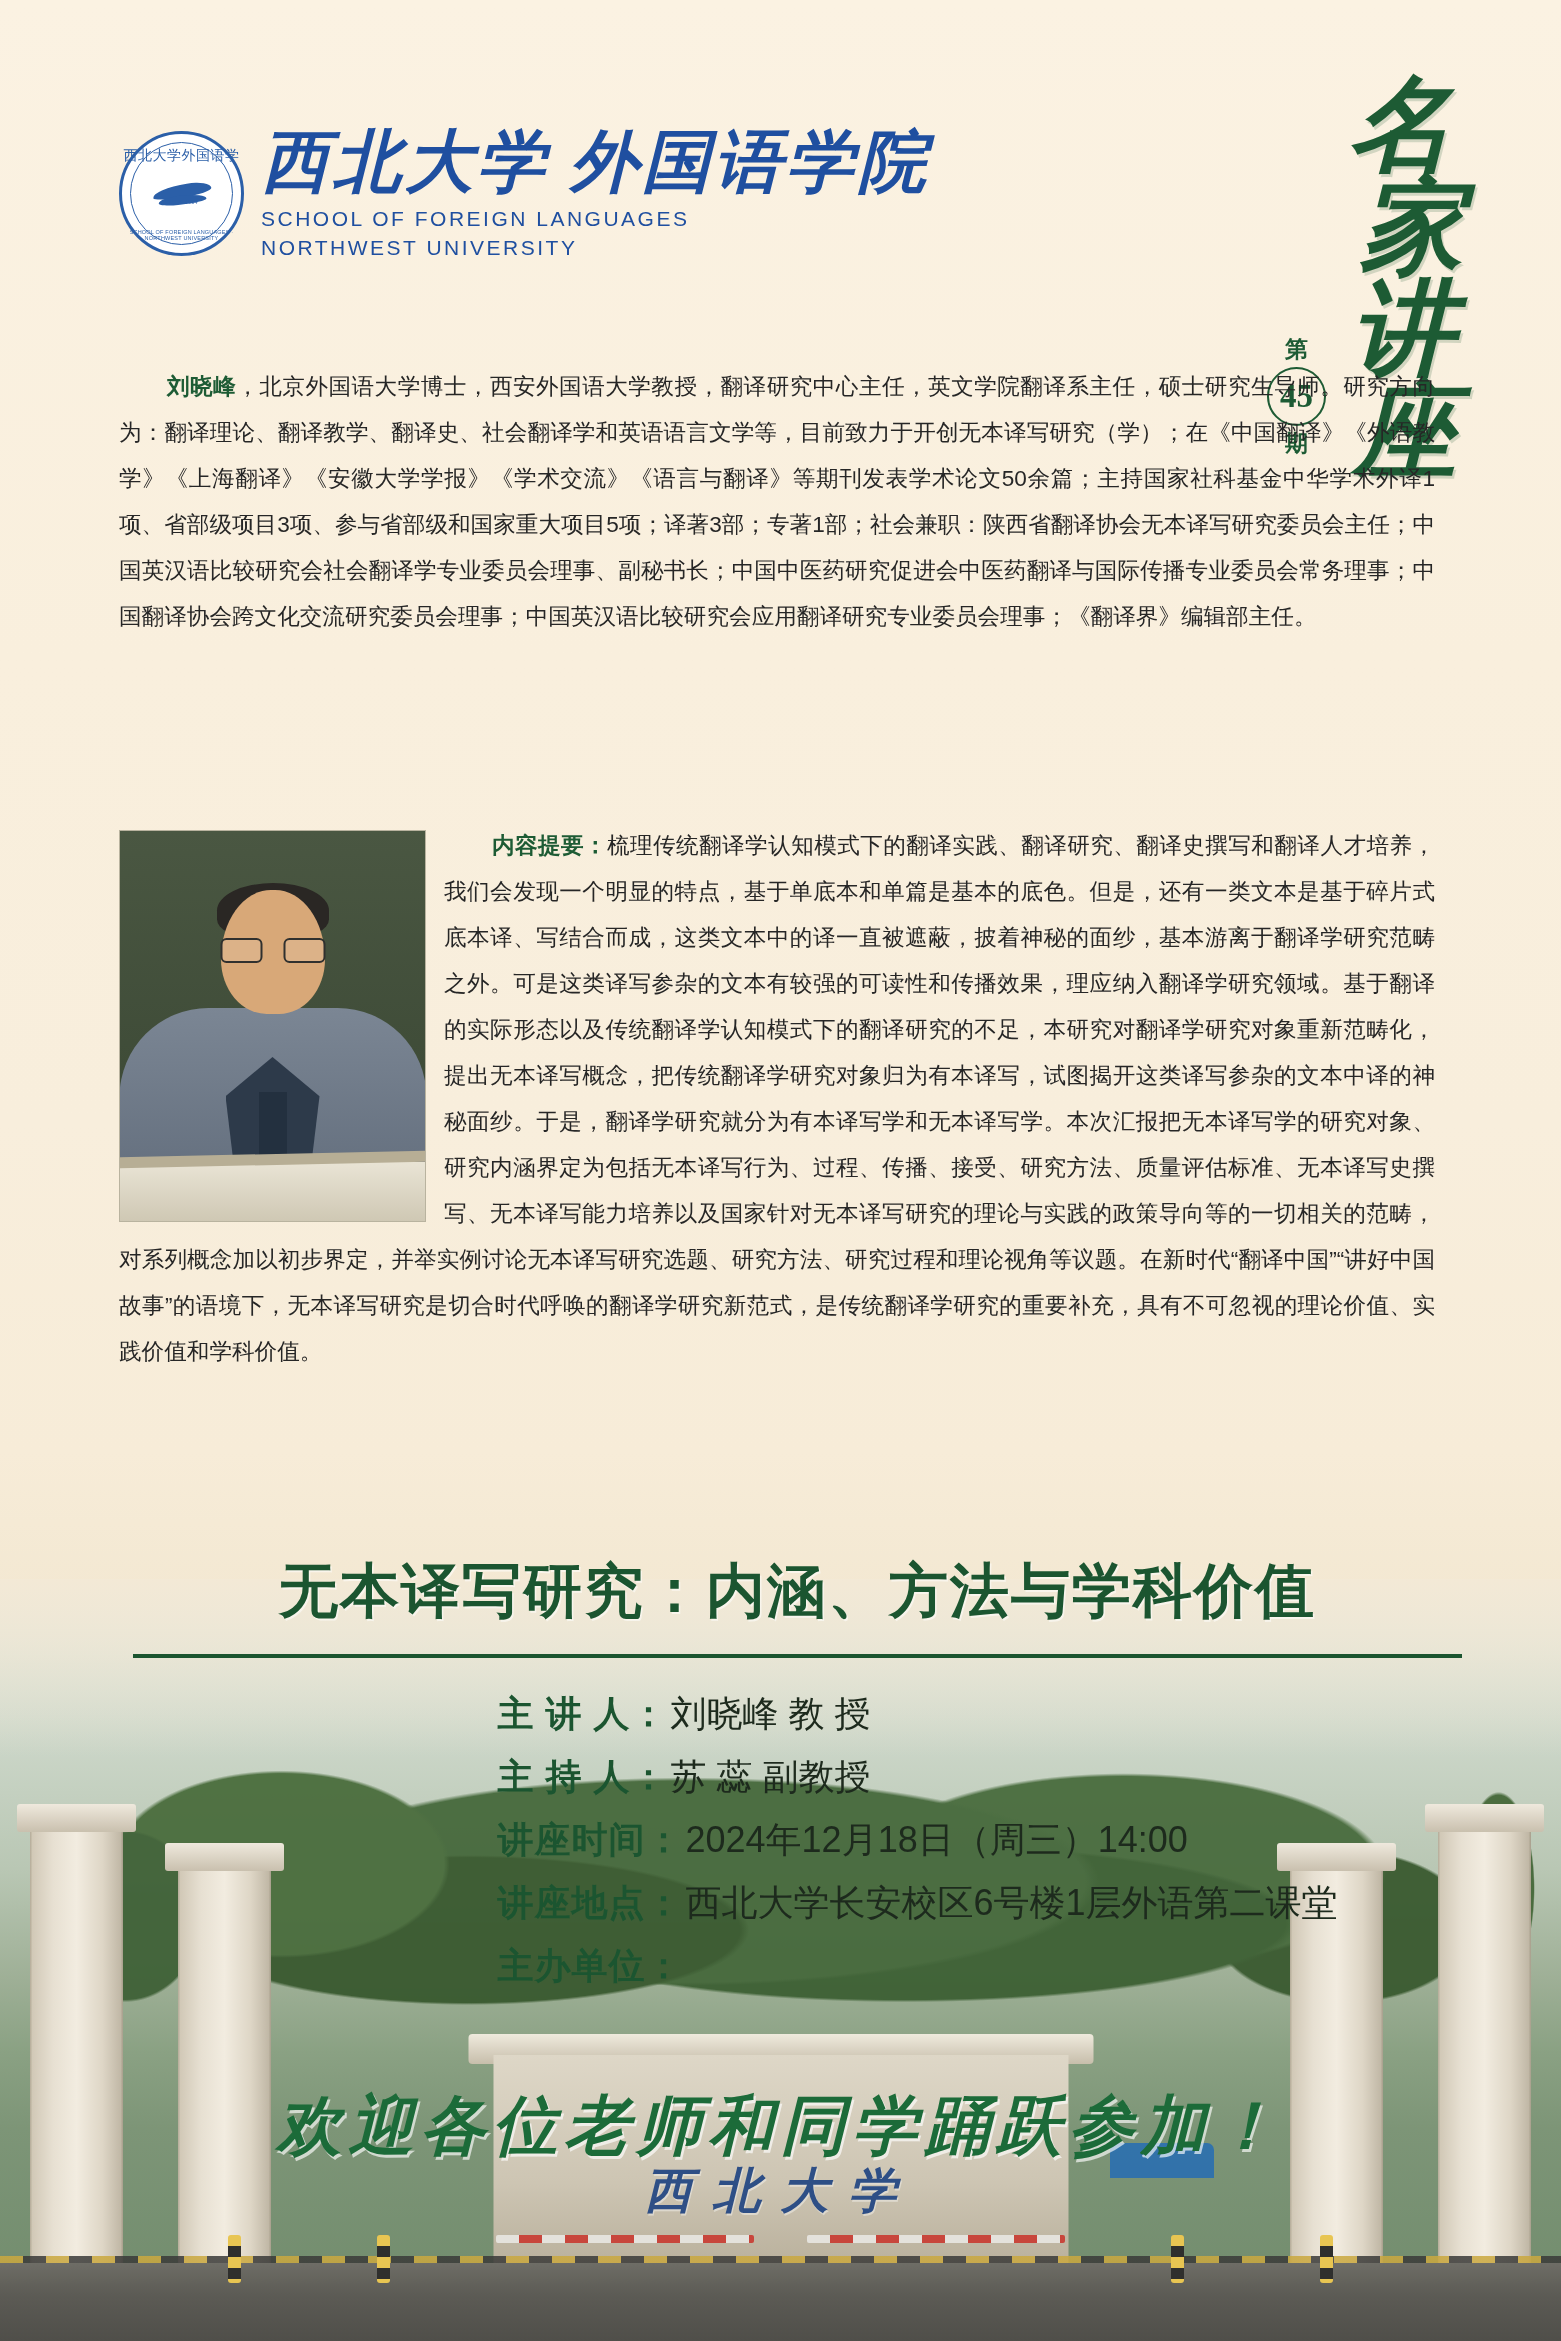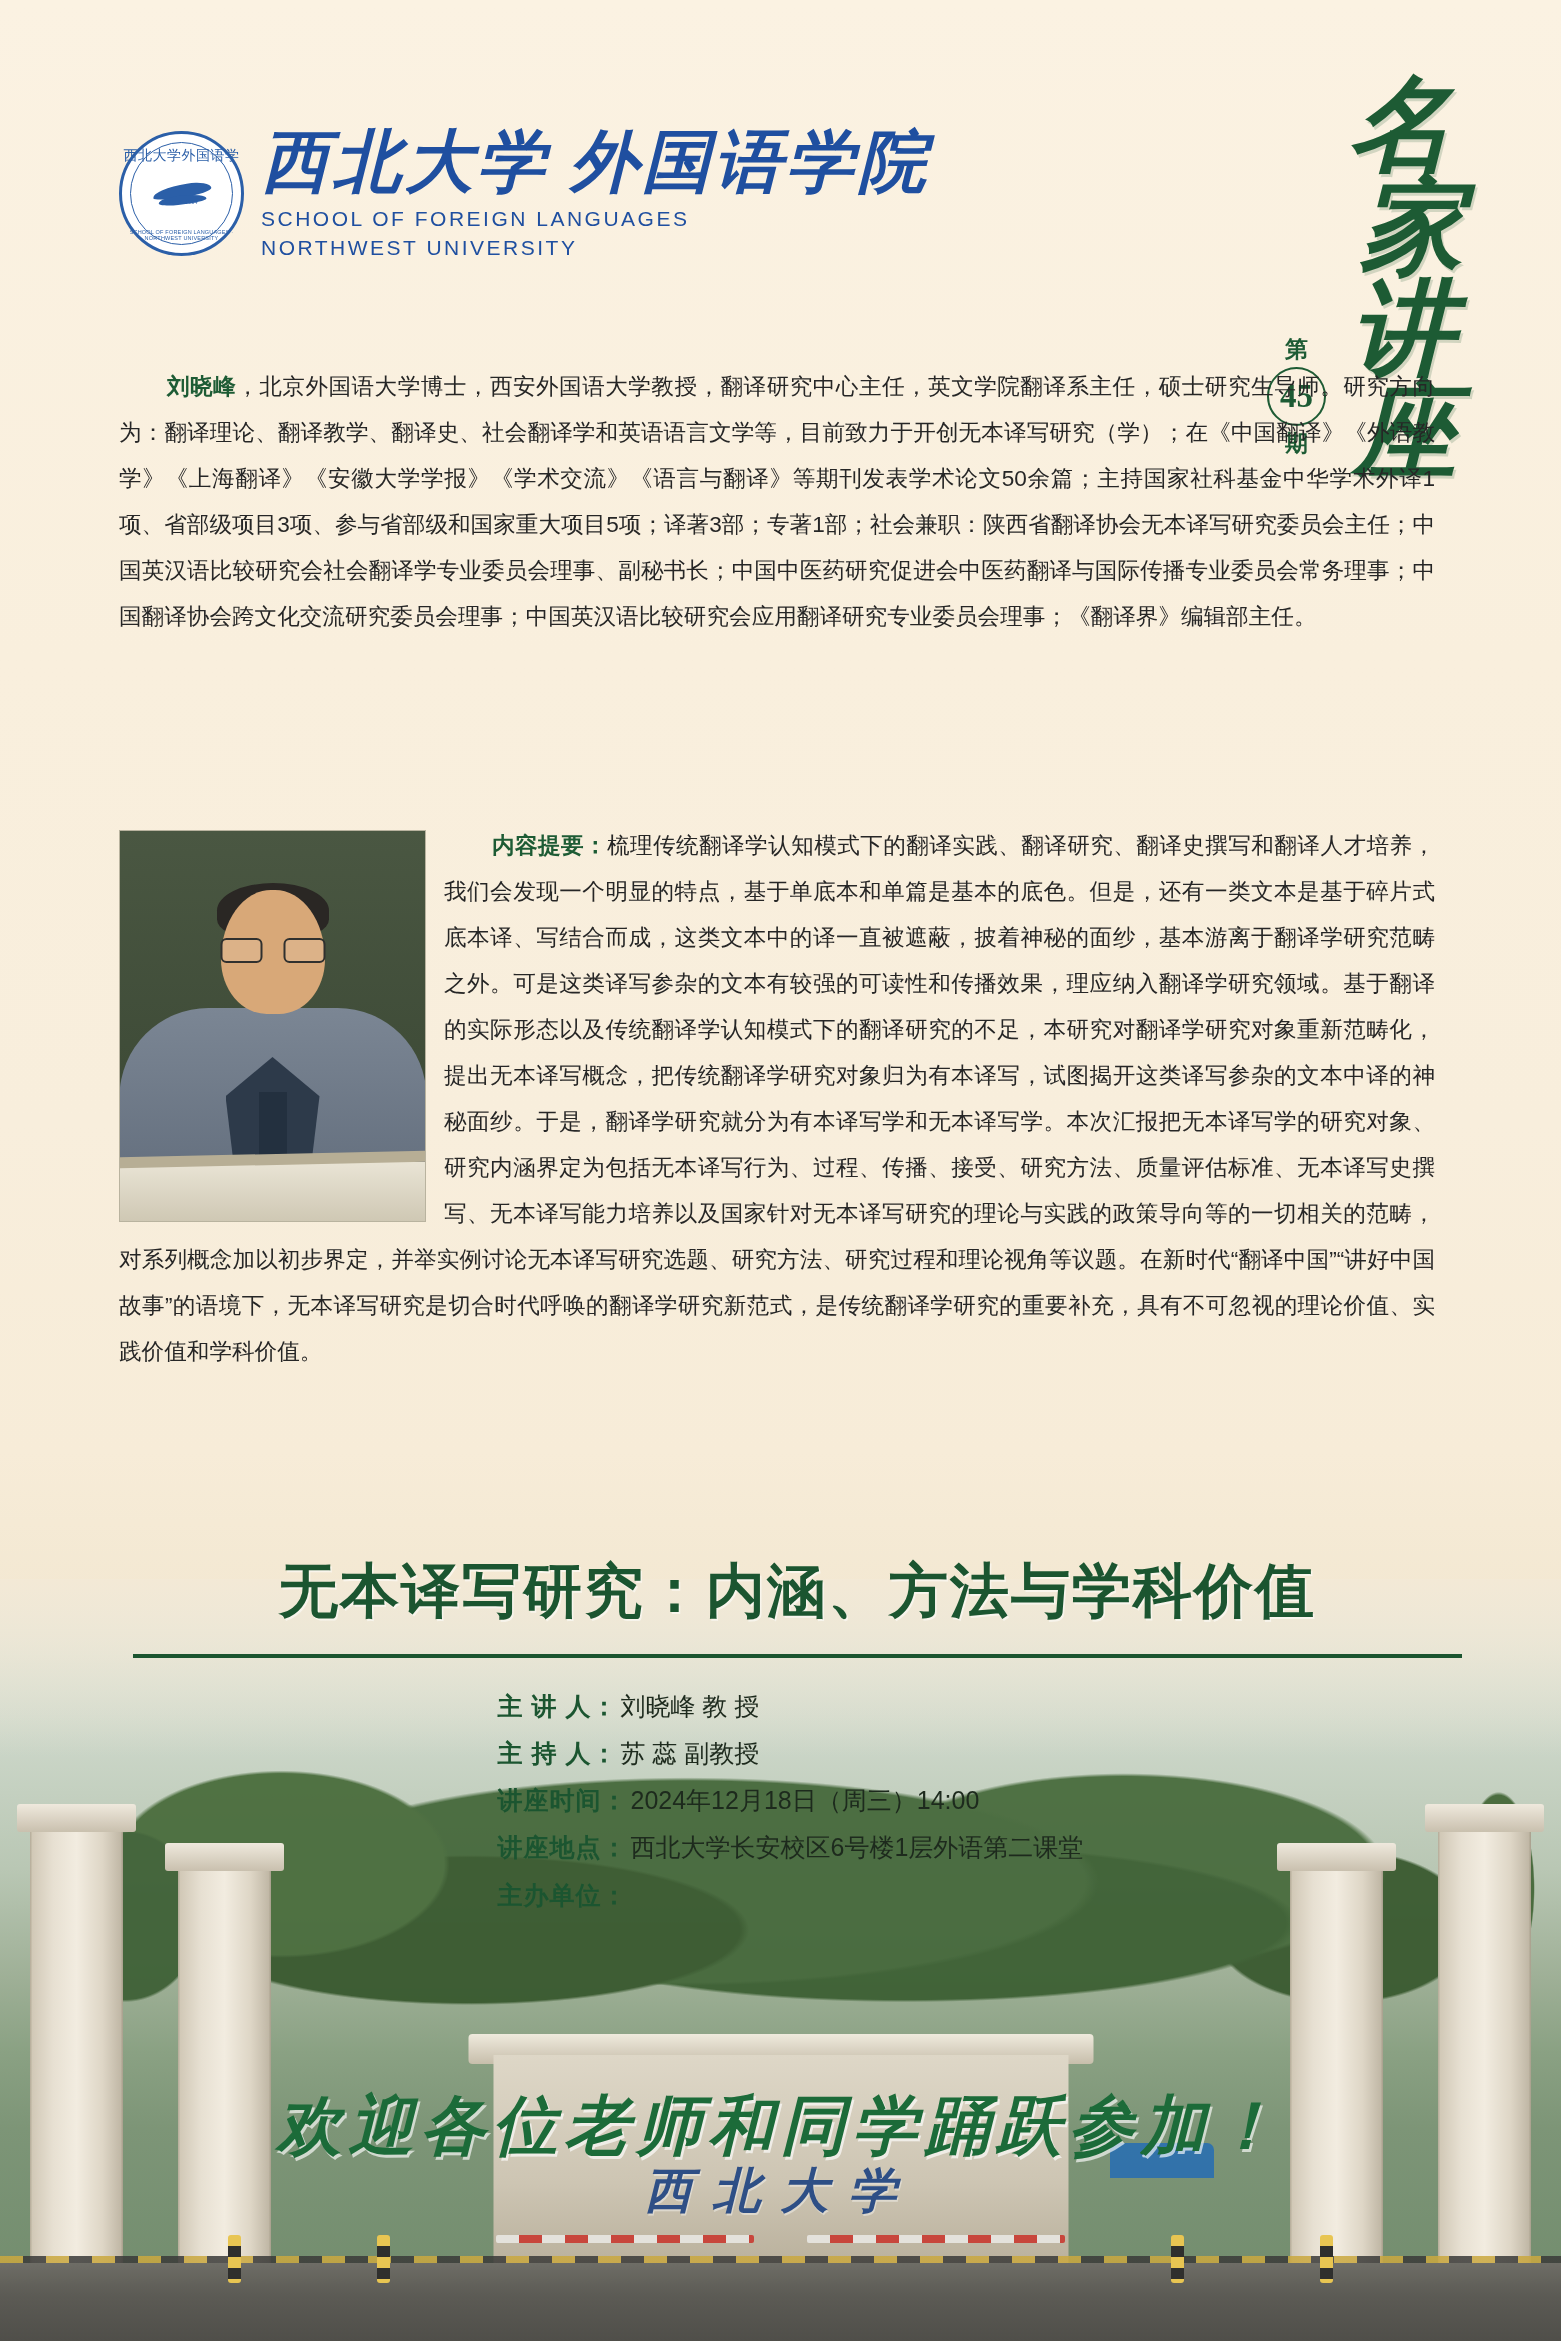--- a/index.html
+++ b/index.html
@@ -493,21 +493,21 @@
   .info-list {
     margin: 30px auto 0;
     width: 1066px;
     padding-left: 233px;
     box-sizing: border-box;
   }
   .info-row {
     display: flex;
     align-items: baseline;
     margin-bottom: 11px;
-    font-size: 25px;
+    font-size: 36px;
     line-height: 1.45;
   }
   .info-label {
     color: #1b5530;
     font-weight: 700;
     letter-spacing: 1px;
     white-space: nowrap;
   }
   .info-value {
     color: #1d2a1d;

